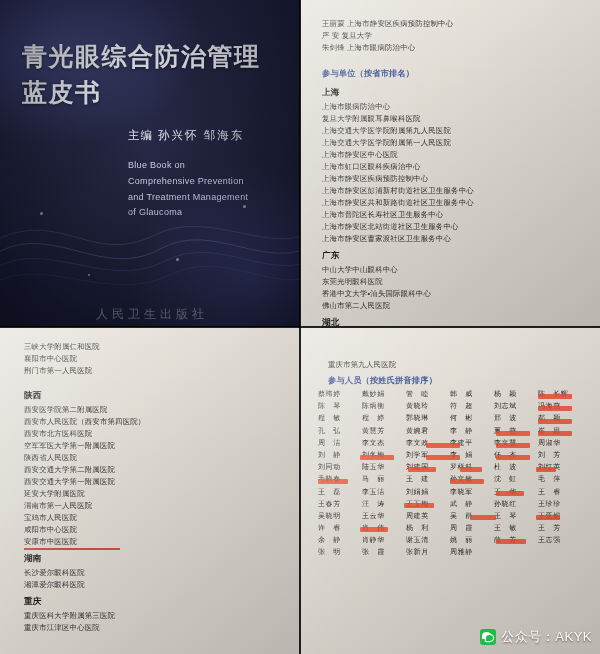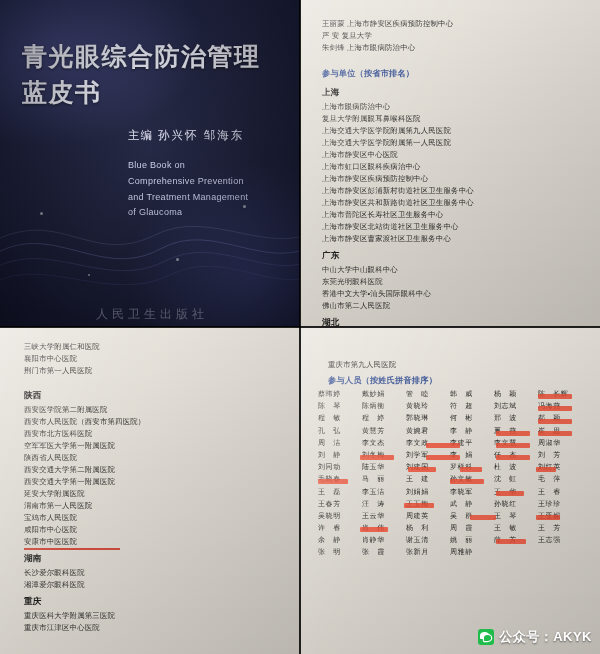--- a/index.html
+++ b/index.html
@@ -167,21 +167,21 @@
 
   
   .watermark {
     position: absolute;
     right: 8px; bottom: 8px;
     display: flex;
     align-items: center;
     gap: 5px;
     color: #ffffff;
     font-size: 13px;
-    font-weight: bold;
+    font-weight: normal;
     letter-spacing: 0.5px;
     text-shadow: 0 1px 2px rgba(0,0,0,0.55);
   }
   .wm-logo {
     width: 16px; height: 16px;
     border-radius: 3px;
     background: #1fbb4b;
     position: relative;
     display: inline-block;
   }

